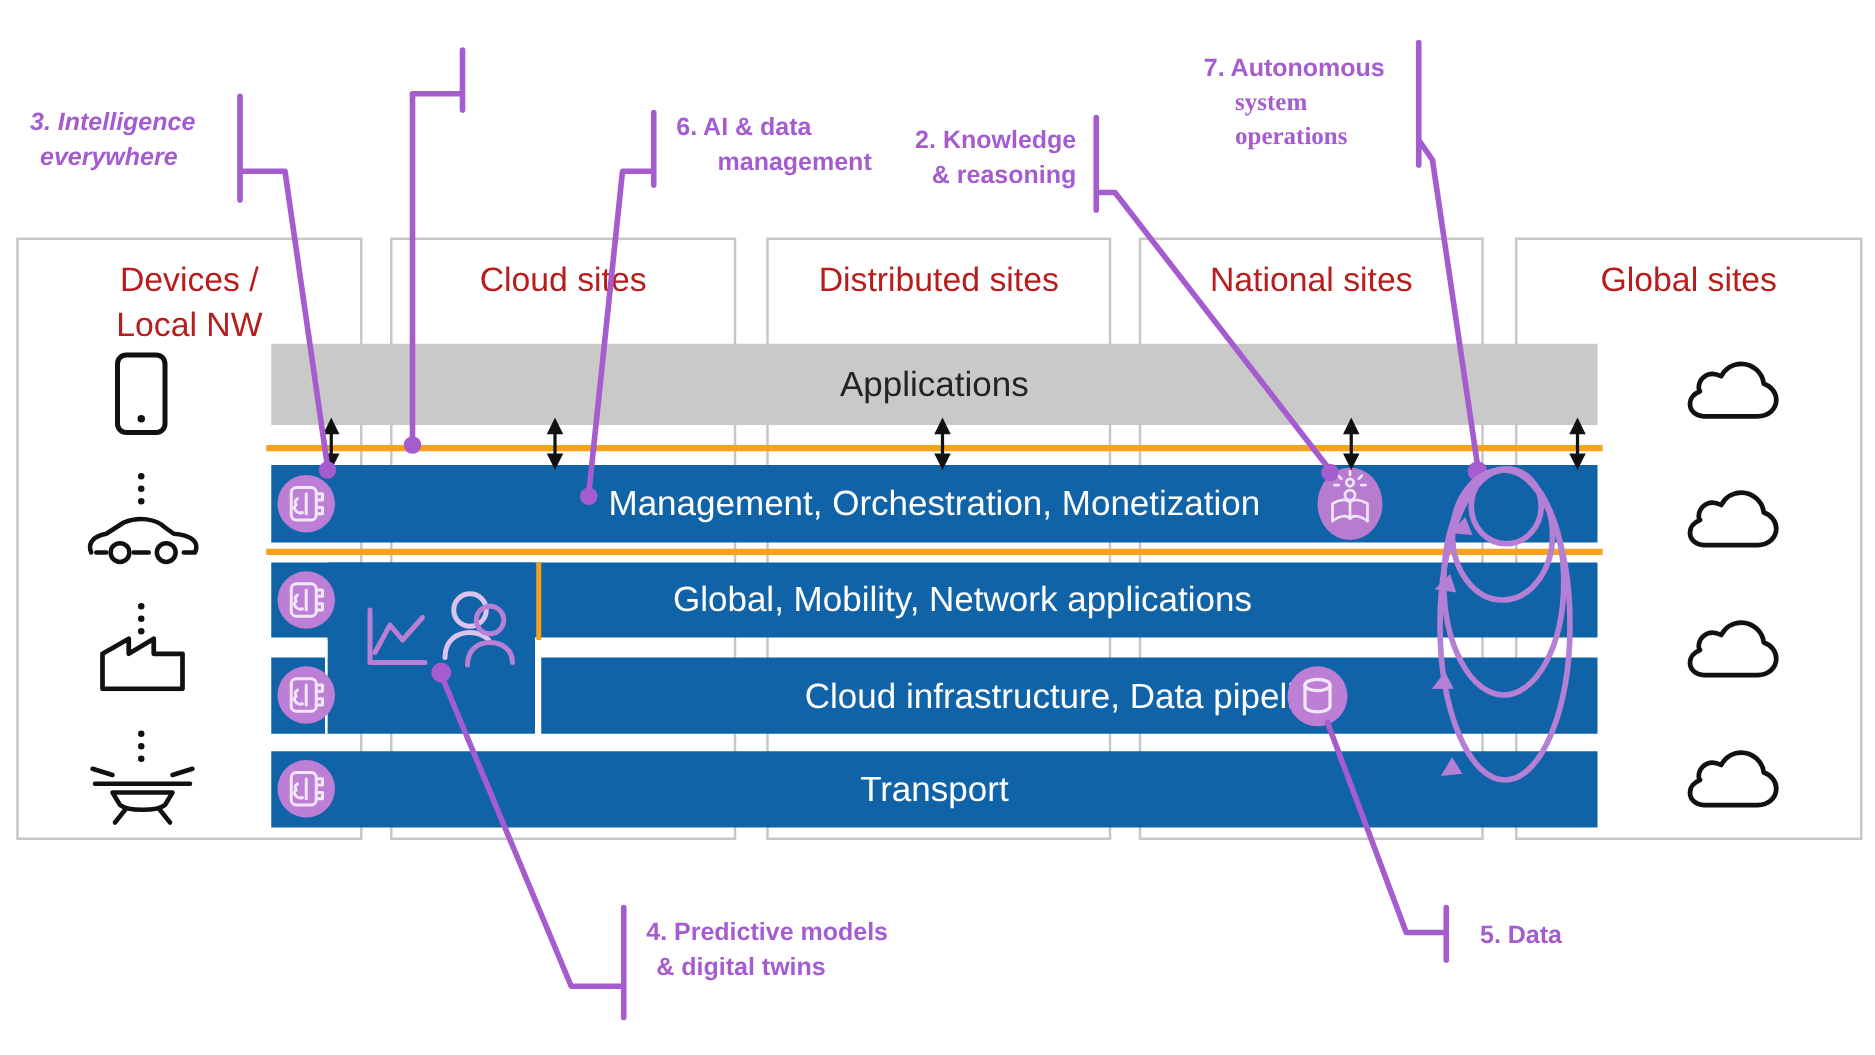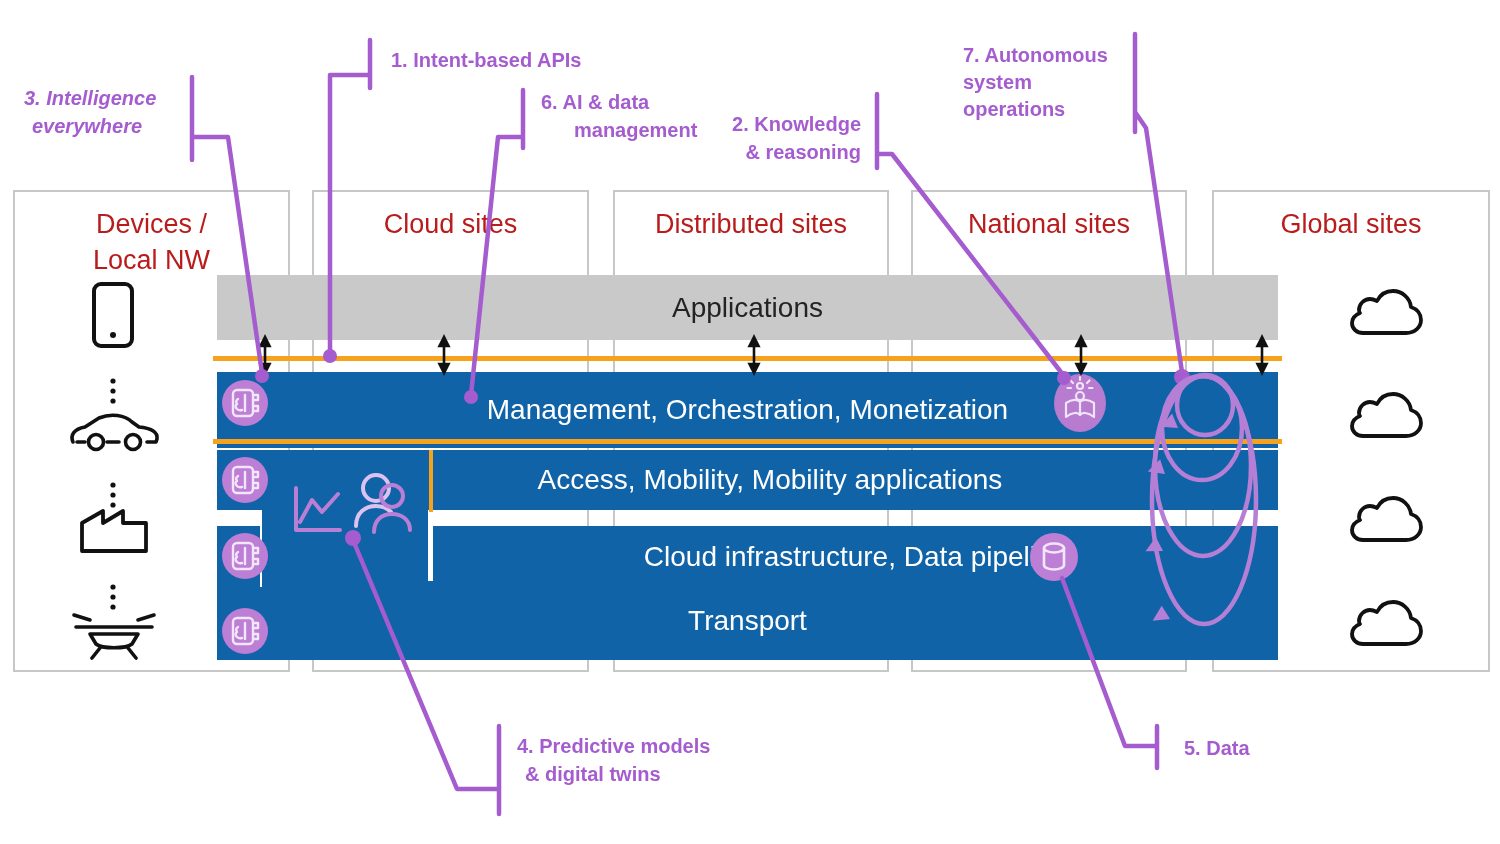--- a/index.html
+++ b/index.html
@@ -10,40 +10,40 @@
        box-sizing:border-box;z-index:1;}
   .col-header{margin-top:14px;text-align:center;font-size:27px;line-height:36px;color:#b91c1c;
               white-space:pre-line;}
   
   .bar{position:absolute;left:217px;width:1061px;z-index:2;display:flex;align-items:center;
        justify-content:center;}
   .bar-label{color:#fff;font-size:28px;white-space:nowrap;}
   .apps{top:275px;height:65px;background:#c9c9c9;}
   .apps .bar-label{color:#232323;}
   .blue{background:#1163a8;}
-  .mgmt{top:372px;height:76px;}
+  .mgmt{top:372px;height:62px;}
   .accessbar{top:450px;height:60px;}
   .accessbar .bar-label{position:absolute;left:45px;right:0;text-align:center;}
   .cloud-left{position:absolute;left:217px;width:45px;top:526px;height:61px;background:#1163a8;z-index:2;}
   .cloud-main{position:absolute;left:433px;width:845px;top:526px;height:61px;background:#1163a8;z-index:2;
               display:flex;align-items:center;justify-content:center;}
   .bridge{position:absolute;left:262px;width:166px;top:450px;height:137px;background:#1163a8;z-index:2;}
   .bridge-sep{position:absolute;left:260px;top:512px;width:2px;height:75px;background:#fff;z-index:3;}
-  .transport{top:581px;height:79px;}
+  .transport{top:601px;height:61px;}
   .orange-h{position:absolute;left:213px;width:1069px;height:5px;background:#f6a21c;z-index:3;}
   .orange-v{position:absolute;left:429px;top:450px;width:4px;height:62px;background:#f6a21c;z-index:4;}
   
   .badge{position:absolute;z-index:4;}
   
   .dev{position:absolute;z-index:2;}
   
   .ann{position:absolute;z-index:7;color:#a55ccf;font-size:20px;font-weight:bold;line-height:28px;
        white-space:nowrap;}
-  .ann .ind1{margin-left:8px;} .ann .ind2{margin-left:33px;} .ann .ind3{}
-  .ann.right{text-align:right;margin-top:12px;}
+  .ann .ind1{margin-left:8px;} .ann .ind2{margin-left:33px;} .ann .ind3{margin-left:25px;font-family:Liberation Serif, serif;}
+  .ann.right{text-align:right;}
   .overlay{position:absolute;left:0;top:0;z-index:6;pointer-events:none;}
 </style>
 </head>
 <body>
 
 <div class="canvas">
 
   <div class="col" style="left:13px;width:277px;">
     <div class="col-header">Devices /
 Local NW</div>
@@ -67,21 +67,21 @@
 
   <div class="orange-h" style="top:356px;"></div>
 
   <div class="bar blue mgmt">
     <span class="bar-label">Management, Orchestration, Monetization</span>
   </div>
 
   <div class="orange-h" style="top:439px;"></div>
 
   <div class="bar blue accessbar">
-    <span class="bar-label">Access, Mobility, Mobility applications</span>
+    <span class="bar-label">Global, Mobility, Network applications</span>
   </div>
   <div class="bridge"></div>
   <div class="bridge-sep"></div>
   <div class="orange-v"></div>
 
   <div class="cloud-left"></div>
   <div class="cloud-main">
     <span class="bar-label">Cloud infrastructure, Data pipeline</span>
   </div>
 
@@ -278,23 +278,20 @@
       <ellipse cx="1204" cy="500" rx="52" ry="124"></ellipse>
     </g>
     <g fill="#b57fd6">
       <polygon points="0,0 16,-7 12,10" transform="translate(1178,428) rotate(208)"></polygon>
       <polygon points="0,0 16,-7 12,10" transform="translate(1165,474) rotate(212)"></polygon>
       <polygon points="0,0 16,-7 12,10" transform="translate(1163,551) rotate(203)"></polygon>
       <polygon points="0,0 16,-7 12,10" transform="translate(1170,619) rotate(198)"></polygon>
     </g>
   </svg>
 
-  <div class="ann" style="left:391px;top:46px;">
-    <div>1. Intent-based APIs</div>
-  </div>
   <div class="ann right" style="left:700px;top:98px;width:161px;">
     <div>2. Knowledge</div>
     <div>&amp; reasoning</div>
   </div>
   <div class="ann" style="left:24px;top:84px;font-style:italic;">
     <div>3. Intelligence</div>
     <div class="ind1">everywhere</div>
   </div>
   <div class="ann" style="left:517px;top:732px;">
     <div>4. Predictive models</div>

